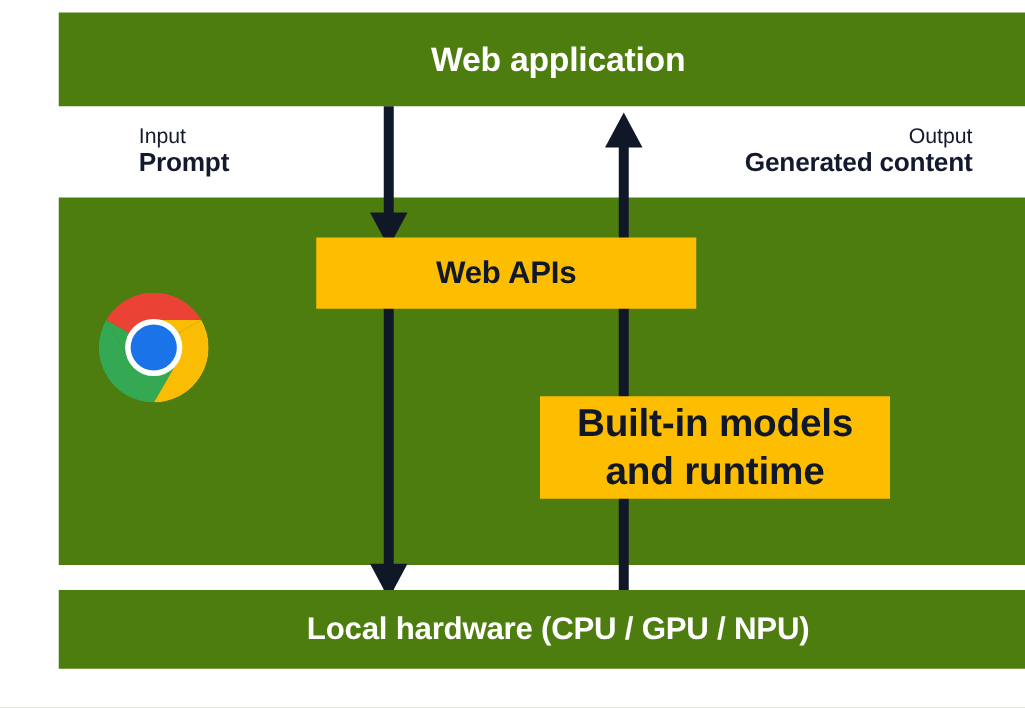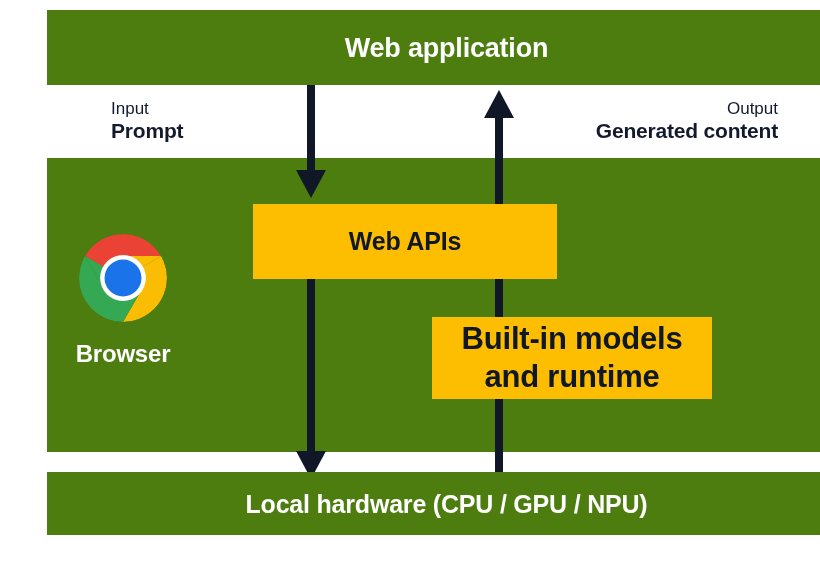--- a/index.html
+++ b/index.html
@@ -138,23 +138,23 @@
     display: flex;
     align-items: center;
     justify-content: center;
     text-align: center;
     color: #101828;
     font-weight: bold;
     line-height: 1.22;
   }
   #box-web-apis {
     left: 253px;
-    top: 204px;
+    top: 190px;
     width: 304px;
-    height: 75px;
+    height: 57px;
     font-size: 25px;
     letter-spacing: -0.2px;
   }
   #box-builtin-models {
     left: 432px;
     top: 317px;
     width: 280px;
     height: 82px;
     font-size: 31px;
     letter-spacing: -0.2px;
@@ -224,21 +224,20 @@
 
         <path d="M6.7,25 A50,50 0 0 0 50,100 L71.65,62.5 A25,25 0 0 1 28.35,62.5 L6.7,25 Z" fill="#34A853"></path>
         <path d="M6.7,25 L28.35,37.5 A25,25 0 0 0 28.35,62.5 Z" fill="#34A853"></path>
 
         <circle cx="50" cy="50" r="26" fill="#FFFFFF"></circle>
         <circle cx="50" cy="50" r="21" fill="#1A73E8"></circle>
       </g>
     </svg>
   </div>
 
-  <div id="browser-caption">Browser</div>
 
   <div class="arrow" id="arrow-down-upper">
     <div class="arrow-stem"></div>
     <div class="arrow-head down"></div>
   </div>
 
   <div class="arrow" id="arrow-down-lower">
     <div class="arrow-stem"></div>
     <div class="arrow-head down"></div>
   </div>

